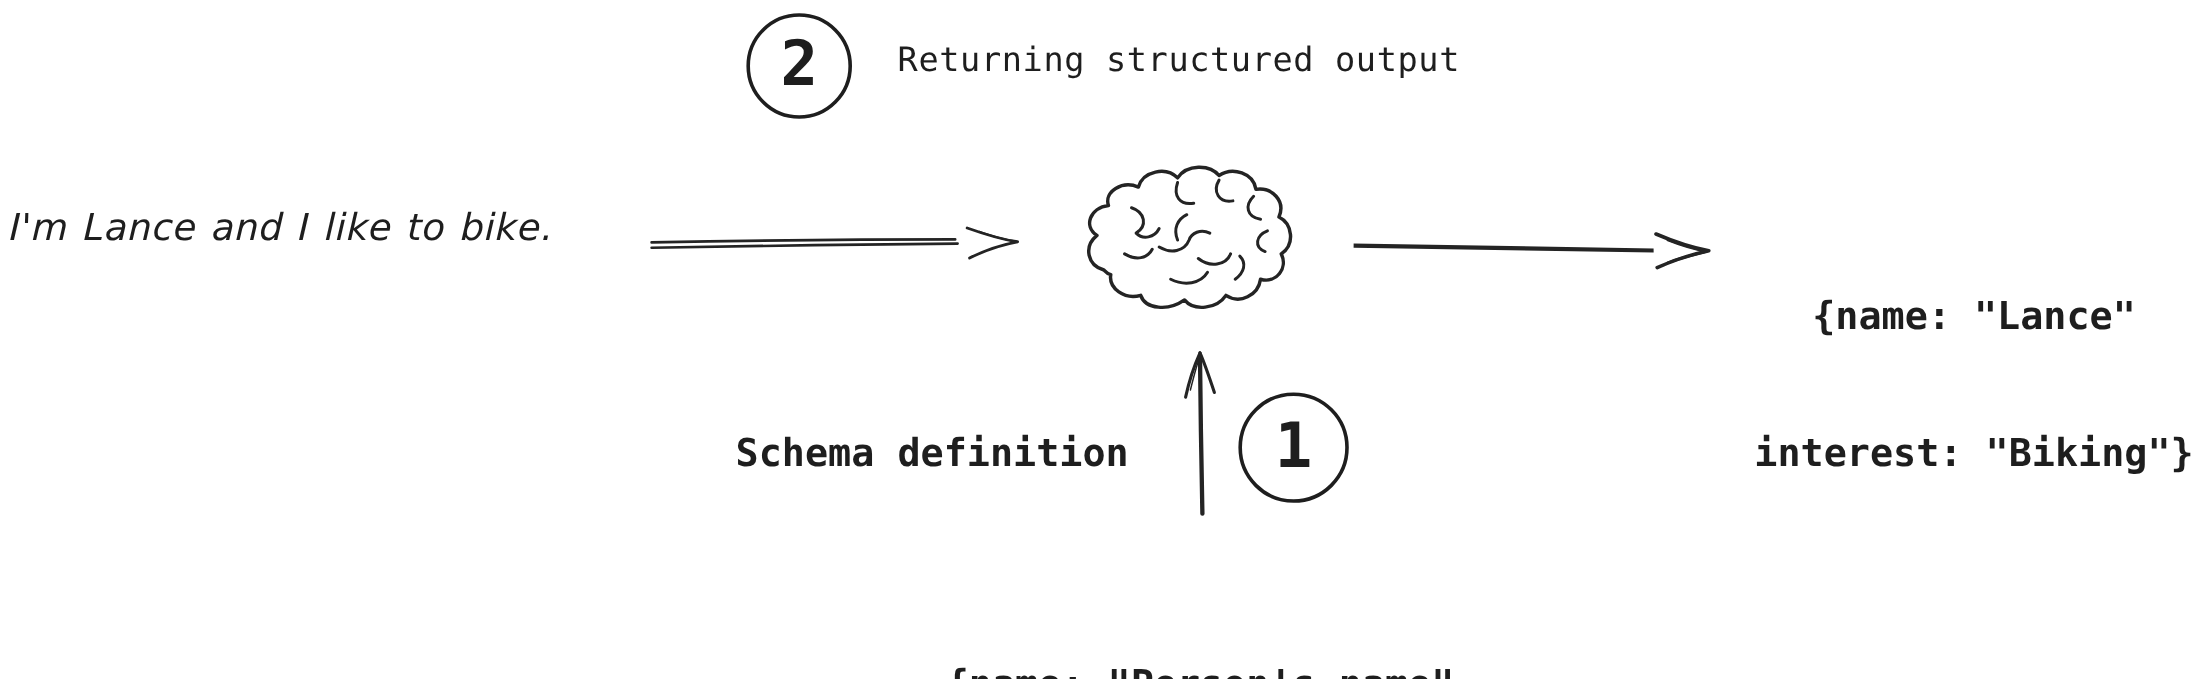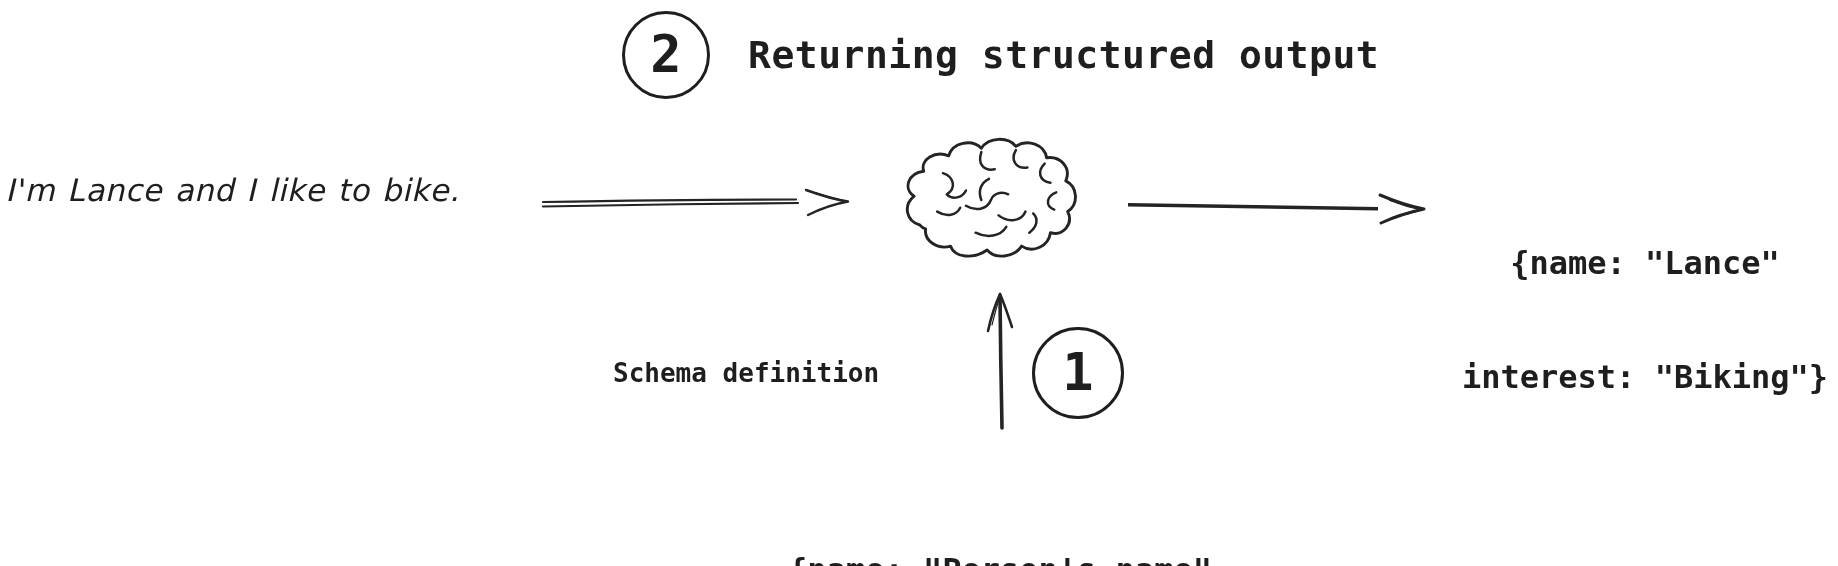--- a/index.html
+++ b/index.html
@@ -29,22 +29,22 @@
     background: #ffffff;
   }
   .step-badge .num {
     font-weight: 700;
     font-size: 52px;
     line-height: 1;
     transform: translateY(-1px);
   }
 
   .diagram-title {
-    font-size: 38px;
-    font-weight: 700;
+    font-size: 28px;
+    font-weight: 400;
     letter-spacing: 0.5px;
     white-space: nowrap;
   }
 
   .handwriting {
     font-family: "DejaVu Sans", "Liberation Sans", sans-serif;
     font-style: italic;
     font-size: 31px;
     letter-spacing: 0.5px;
     word-spacing: 2px;
@@ -54,21 +54,21 @@
 
   .code-block {
     font-size: 32px;
     font-weight: 600;
     line-height: 38px;
     text-align: center;
     white-space: pre;
   }
 
   .schema-label {
-    font-size: 26px;
+    font-size: 32px;
     font-weight: 600;
     white-space: nowrap;
   }
 
   svg .ink-stroke {
     fill: none;
     stroke: #242424;
     stroke-linecap: round;
     stroke-linejoin: round;
   }

